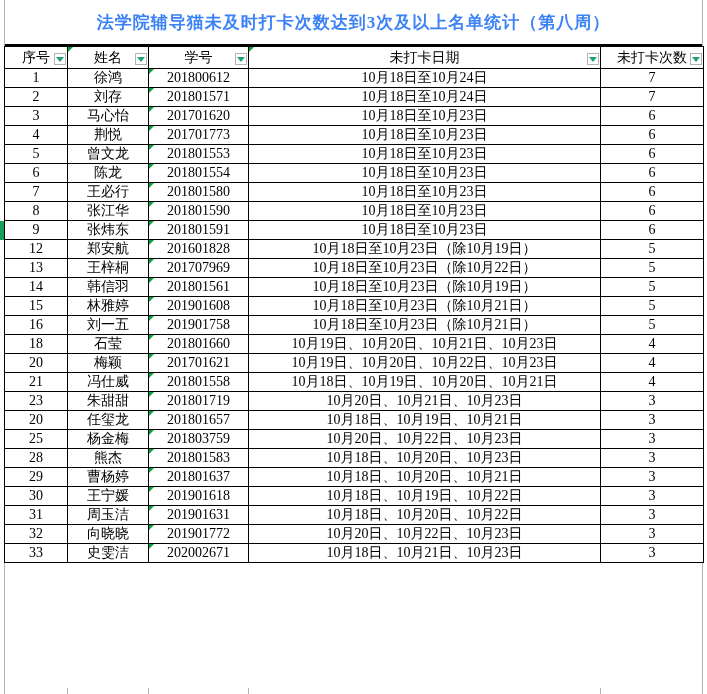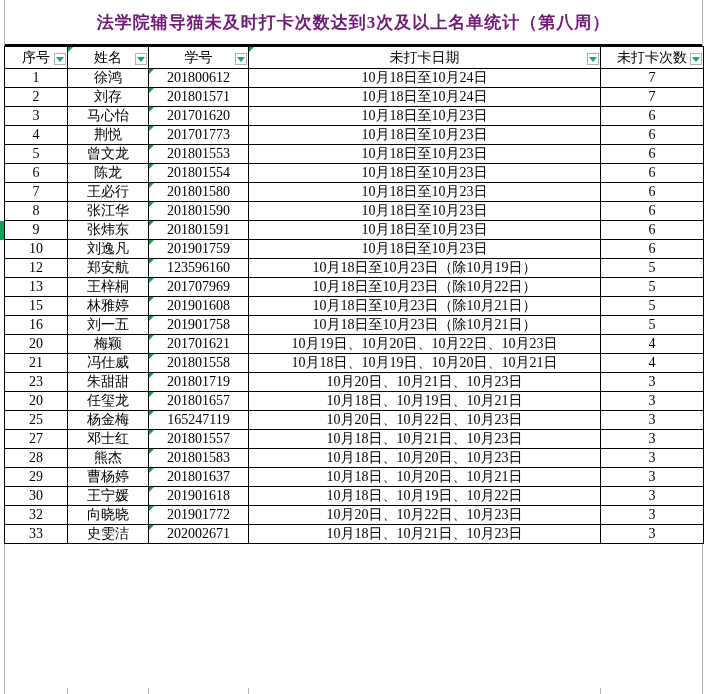--- a/index.html
+++ b/index.html
@@ -11,21 +11,21 @@
   .stage{position:absolute;inset:0;}
   .gridline{position:absolute;top:0;width:1px;height:694px;background:var(--gridline);z-index:0;}
   .gl-left{left:4px;}
   .gl-right{left:702px;}
   .stub{position:absolute;top:688px;width:1px;height:6px;background:var(--gridline);z-index:0;}
   .row9-marker{position:absolute;left:0;top:221px;width:4px;height:19px;background:var(--marker_green);z-index:2;}
   .title-cell{
     position:absolute;left:5px;top:0;width:697px;height:44px;background:#fff;z-index:1;
     border-bottom:2px solid var(--grid_border);
     display:flex;align-items:center;justify-content:center;
-    font-size:17px;font-weight:bold;color:#701a75;letter-spacing:1px;
+    font-size:17px;font-weight:bold;color:#3b82f6;letter-spacing:1px;
   }
   table.sheet{
     position:absolute;left:4px;top:46px;z-index:1;
     border-collapse:collapse;table-layout:fixed;width:699px;background:#fff;
   }
   .sheet th,.sheet td{
     border:1px solid var(--grid_border);
     padding:0;margin:0;position:relative;
     text-align:center;vertical-align:middle;
     font-size:14px;font-weight:normal;color:#000;
@@ -155,55 +155,62 @@
           <td>6</td>
         </tr>
         <tr>
           <td>9</td>
           <td>张炜东</td>
           <td><span class="flag"></span><span>201801591</span></td>
           <td>10月18日至10月23日</td>
           <td>6</td>
         </tr>
         <tr>
-          <td>10</td>
-          <td>刘逸凡</td>
-          <td><span class="flag"></span><span>201901759</span></td>
-          <td>10月18日至10月23日</td>
-          <td>6</td>
-        </tr>
-        <tr>
           <td>12</td>
           <td>郑安航</td>
-          <td><span class="flag"></span><span>123596160</span></td>
+          <td><span class="flag"></span><span>201601828</span></td>
           <td>10月18日至10月23日（除10月19日）</td>
           <td>5</td>
         </tr>
         <tr>
           <td>13</td>
           <td>王梓桐</td>
           <td><span class="flag"></span><span>201707969</span></td>
           <td>10月18日至10月23日（除10月22日）</td>
           <td>5</td>
         </tr>
         <tr>
+          <td>14</td>
+          <td>韩信羽</td>
+          <td><span class="flag"></span><span>201801561</span></td>
+          <td>10月18日至10月23日（除10月19日）</td>
+          <td>5</td>
+        </tr>
+        <tr>
           <td>15</td>
           <td>林雅婷</td>
           <td><span class="flag"></span><span>201901608</span></td>
           <td>10月18日至10月23日（除10月21日）</td>
           <td>5</td>
         </tr>
         <tr>
           <td>16</td>
           <td>刘一五</td>
           <td><span class="flag"></span><span>201901758</span></td>
           <td>10月18日至10月23日（除10月21日）</td>
           <td>5</td>
         </tr>
         <tr>
+          <td>18</td>
+          <td>石莹</td>
+          <td><span class="flag"></span><span>201801660</span></td>
+          <td>10月19日、10月20日、10月21日、10月23日</td>
+          <td>4</td>
+        </tr>
+        <tr>
           <td>20</td>
           <td>梅颖</td>
           <td><span class="flag"></span><span>201701621</span></td>
           <td>10月19日、10月20日、10月22日、10月23日</td>
           <td>4</td>
         </tr>
         <tr>
           <td>21</td>
           <td>冯仕威</td>
           <td><span class="flag"></span><span>201801558</span></td>
@@ -220,29 +227,22 @@
         <tr>
           <td>20</td>
           <td>任玺龙</td>
           <td><span class="flag"></span><span>201801657</span></td>
           <td>10月18日、10月19日、10月21日</td>
           <td>3</td>
         </tr>
         <tr>
           <td>25</td>
           <td>杨金梅</td>
-          <td><span class="flag"></span><span>165247119</span></td>
+          <td><span class="flag"></span><span>201803759</span></td>
           <td>10月20日、10月22日、10月23日</td>
-          <td>3</td>
-        </tr>
-        <tr>
-          <td>27</td>
-          <td>邓士红</td>
-          <td><span class="flag"></span><span>201801557</span></td>
-          <td>10月18日、10月21日、10月23日</td>
           <td>3</td>
         </tr>
         <tr>
           <td>28</td>
           <td>熊杰</td>
           <td><span class="flag"></span><span>201801583</span></td>
           <td>10月18日、10月20日、10月23日</td>
           <td>3</td>
         </tr>
         <tr>
@@ -253,20 +253,27 @@
           <td>3</td>
         </tr>
         <tr>
           <td>30</td>
           <td>王宁媛</td>
           <td><span class="flag"></span><span>201901618</span></td>
           <td>10月18日、10月19日、10月22日</td>
           <td>3</td>
         </tr>
         <tr>
+          <td>31</td>
+          <td>周玉洁</td>
+          <td><span class="flag"></span><span>201901631</span></td>
+          <td>10月18日、10月20日、10月22日</td>
+          <td>3</td>
+        </tr>
+        <tr>
           <td>32</td>
           <td>向晓晓</td>
           <td><span class="flag"></span><span>201901772</span></td>
           <td>10月20日、10月22日、10月23日</td>
           <td>3</td>
         </tr>
         <tr>
           <td>33</td>
           <td>史雯洁</td>
           <td><span class="flag"></span><span>202002671</span></td>

